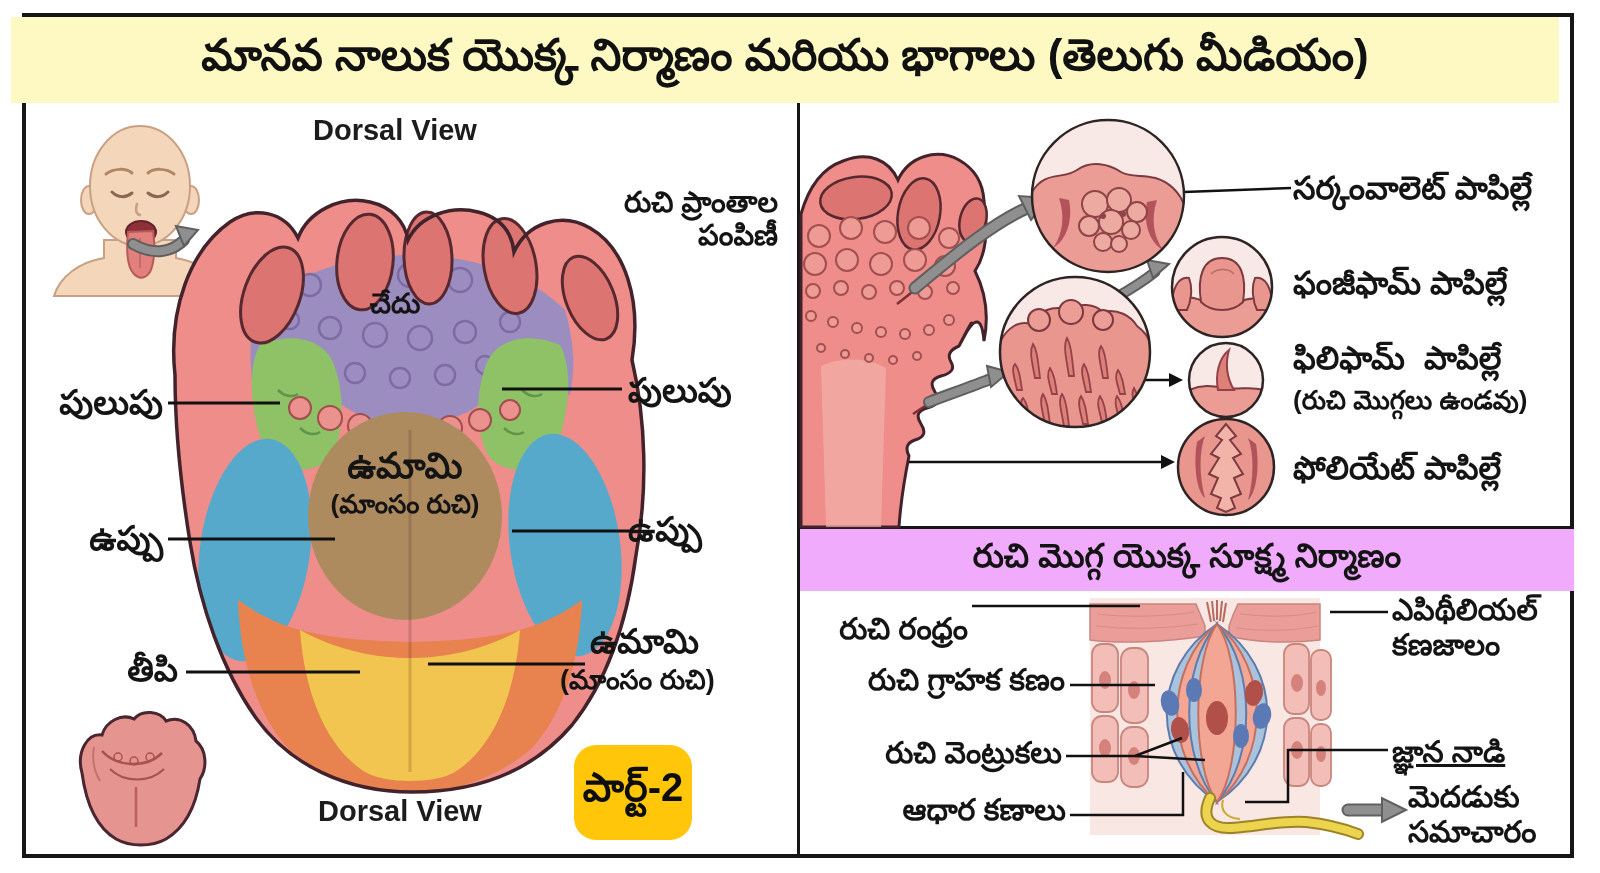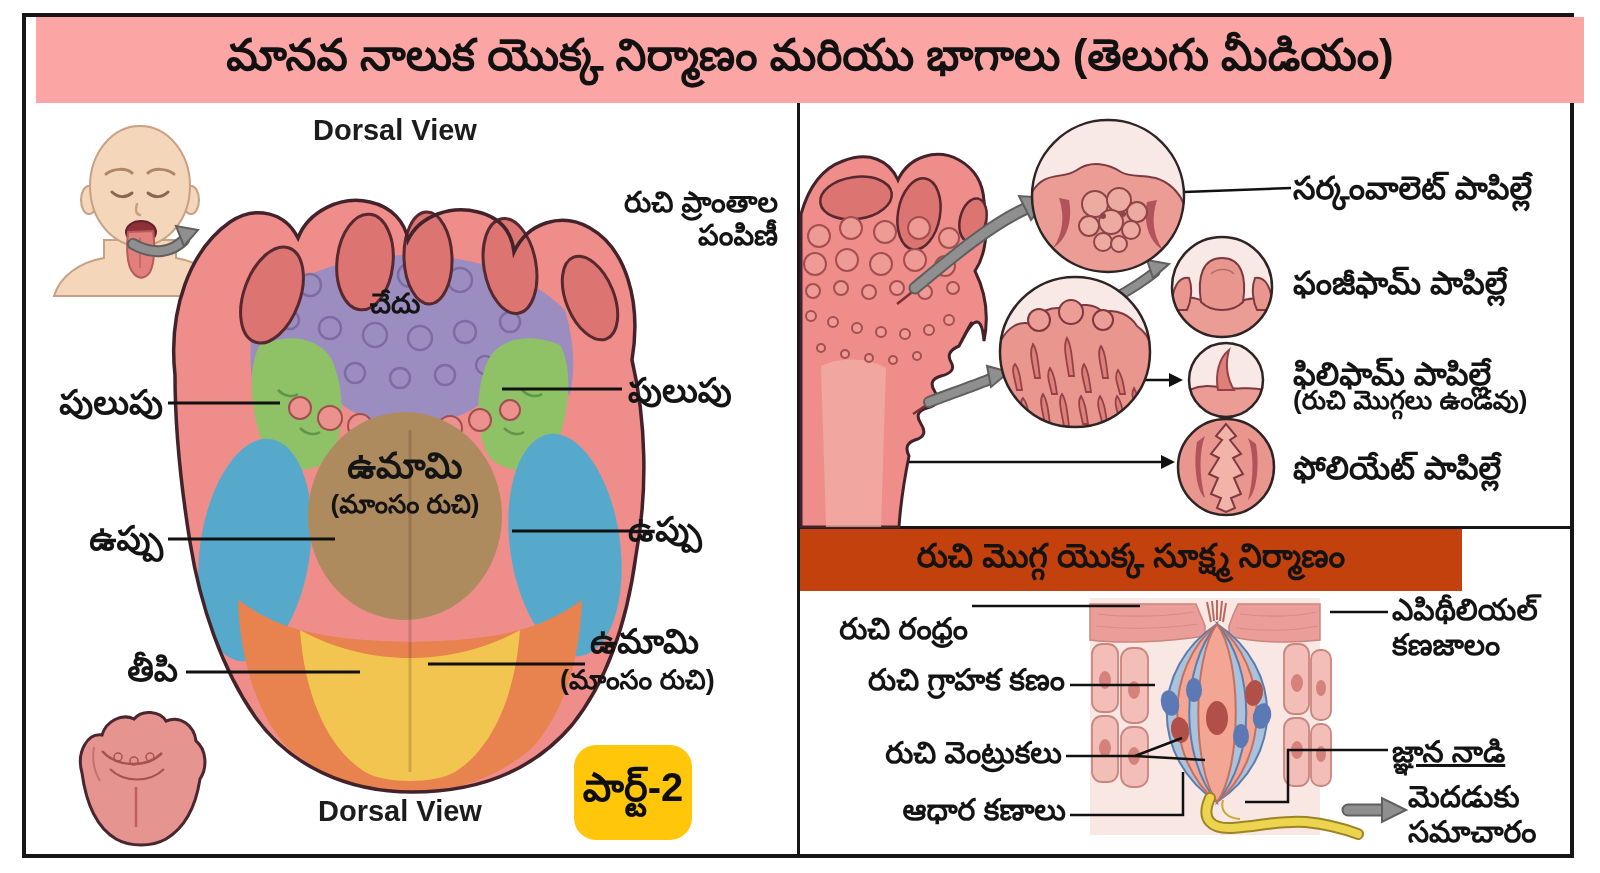--- a/index.html
+++ b/index.html
@@ -1,24 +1,24 @@
 <!DOCTYPE html>
 <html><head>
 <meta charset="utf-8">
 <style>
   html,body{margin:0;padding:0;background:#ffffff;}
   #stage{position:relative;width:1600px;height:873px;background:#ffffff;overflow:hidden;
          font-family:"Liberation Sans","DejaVu Sans",sans-serif;}
   .abs{position:absolute;}
   #frame{left:22px;top:13px;width:1544px;height:837px;border:4px solid #161616;background:#ffffff;}
-  #title-band{left:36px;top:17px;width:1548px;height:86px;background:#fca5a5;
+  #title-band{left:11px;top:17px;width:1548px;height:86px;background:#fef9c3;
               display:flex;align-items:center;justify-content:center;}
   #title-band .t{font-size:44px;font-weight:700;color:#111;letter-spacing:0px;white-space:nowrap;}
   .divider{background:#161616;}
-  #band-tb{left:800px;top:529px;width:662px;height:62px;background:#c2410c;
+  #band-tb{left:800px;top:529px;width:774px;height:62px;background:#f0abfc;
            display:flex;align-items:center;justify-content:center;}
   #band-tb .t{font-size:33px;font-weight:700;color:#131313;white-space:nowrap;}
   .lbl{position:absolute;font-weight:700;color:#141414;white-space:nowrap;line-height:1.15;}
   .ctr{text-align:center;}
   .f34{font-size:34px;} .f32{font-size:32px;} .f30{font-size:30px;}
   .f29{font-size:29px;} .f27{font-size:27px;} .f26{font-size:26px;} .f38{font-size:28px;} .f36{font-size:36px;}
   #badge{left:574px;top:745px;width:118px;height:95px;background:#ffc60a;border-radius:22px;
          display:flex;align-items:center;justify-content:center;}
   #badge .t{font-size:40px;font-weight:800;color:#0d0d0d;}
   svg{position:absolute;overflow:visible;}
@@ -304,21 +304,21 @@
         <path d="M404,330 C398,345 398,370 404,392 C396,386 392,360 396,336 Z" fill="#b2525b"></path>
         <path d="M447,332 C453,347 453,372 447,394 C455,388 459,362 455,338 Z" fill="#b2525b"></path>
         <path d="M425,318 L415,330 L421,334 L410,348 L418,352 L408,368 L417,372 L410,388 L420,392 L416,402 L425,406 L434,402 L430,392 L440,388 L433,372 L442,368 L432,352 L440,348 L429,334 L435,330 Z" fill="#f2b3a9" stroke="#7c3a40" stroke-width="2"></path>
       </g>
       <circle cx="425" cy="361" r="48" fill="none" stroke="#2e2424" stroke-width="2.5"></circle>
     </g>
   </svg>
 
   <div class="lbl f32" style="left:1293px;top:170px;">సర్కంవాలెట్ పాపిల్లే</div>
   <div class="lbl f32" style="left:1293px;top:265px;">ఫంజీఫామ్ పాపిల్లే</div>
-  <div class="lbl f32" style="left:1293px;top:356px;">ఫిలిఫామ్ పాపిల్లే</div>
+  <div class="lbl f32" style="left:1293px;top:343px;font-family:Liberation Mono, monospace;">ఫిలిఫామ్ పాపిల్లే</div>
   <div class="lbl f26" style="left:1293px;top:386px;">(రుచి మొగ్గలు ఉండవు)</div>
   <div class="lbl f32" style="left:1293px;top:450px;">ఫోలియేట్ పాపిల్లే</div>
 
   <svg style="left:1090px;top:598px;" width="280" height="240" viewBox="0 0 280 240">
     <rect x="0" y="0" width="230" height="237" fill="#f9e7e3"></rect>
 
     <path d="M0,6 L106,6 C110,16 113,22 115,28 L115,38 C76,44 30,46 0,42 Z" fill="#eb9e99" stroke="#c9867f" stroke-width="1.5"></path>
     <path d="M139,28 C141,22 144,14 148,6 L230,6 L230,42 C196,46 162,44 139,38 Z" fill="#eb9e99" stroke="#c9867f" stroke-width="1.5"></path>
     <path d="M8,16 C40,20 80,18 104,14 M6,28 C40,32 78,30 108,26 M150,16 C180,20 210,18 226,14 M146,30 C180,34 208,32 228,28" fill="none" stroke="#d98c86" stroke-width="1.2"></path>
 

